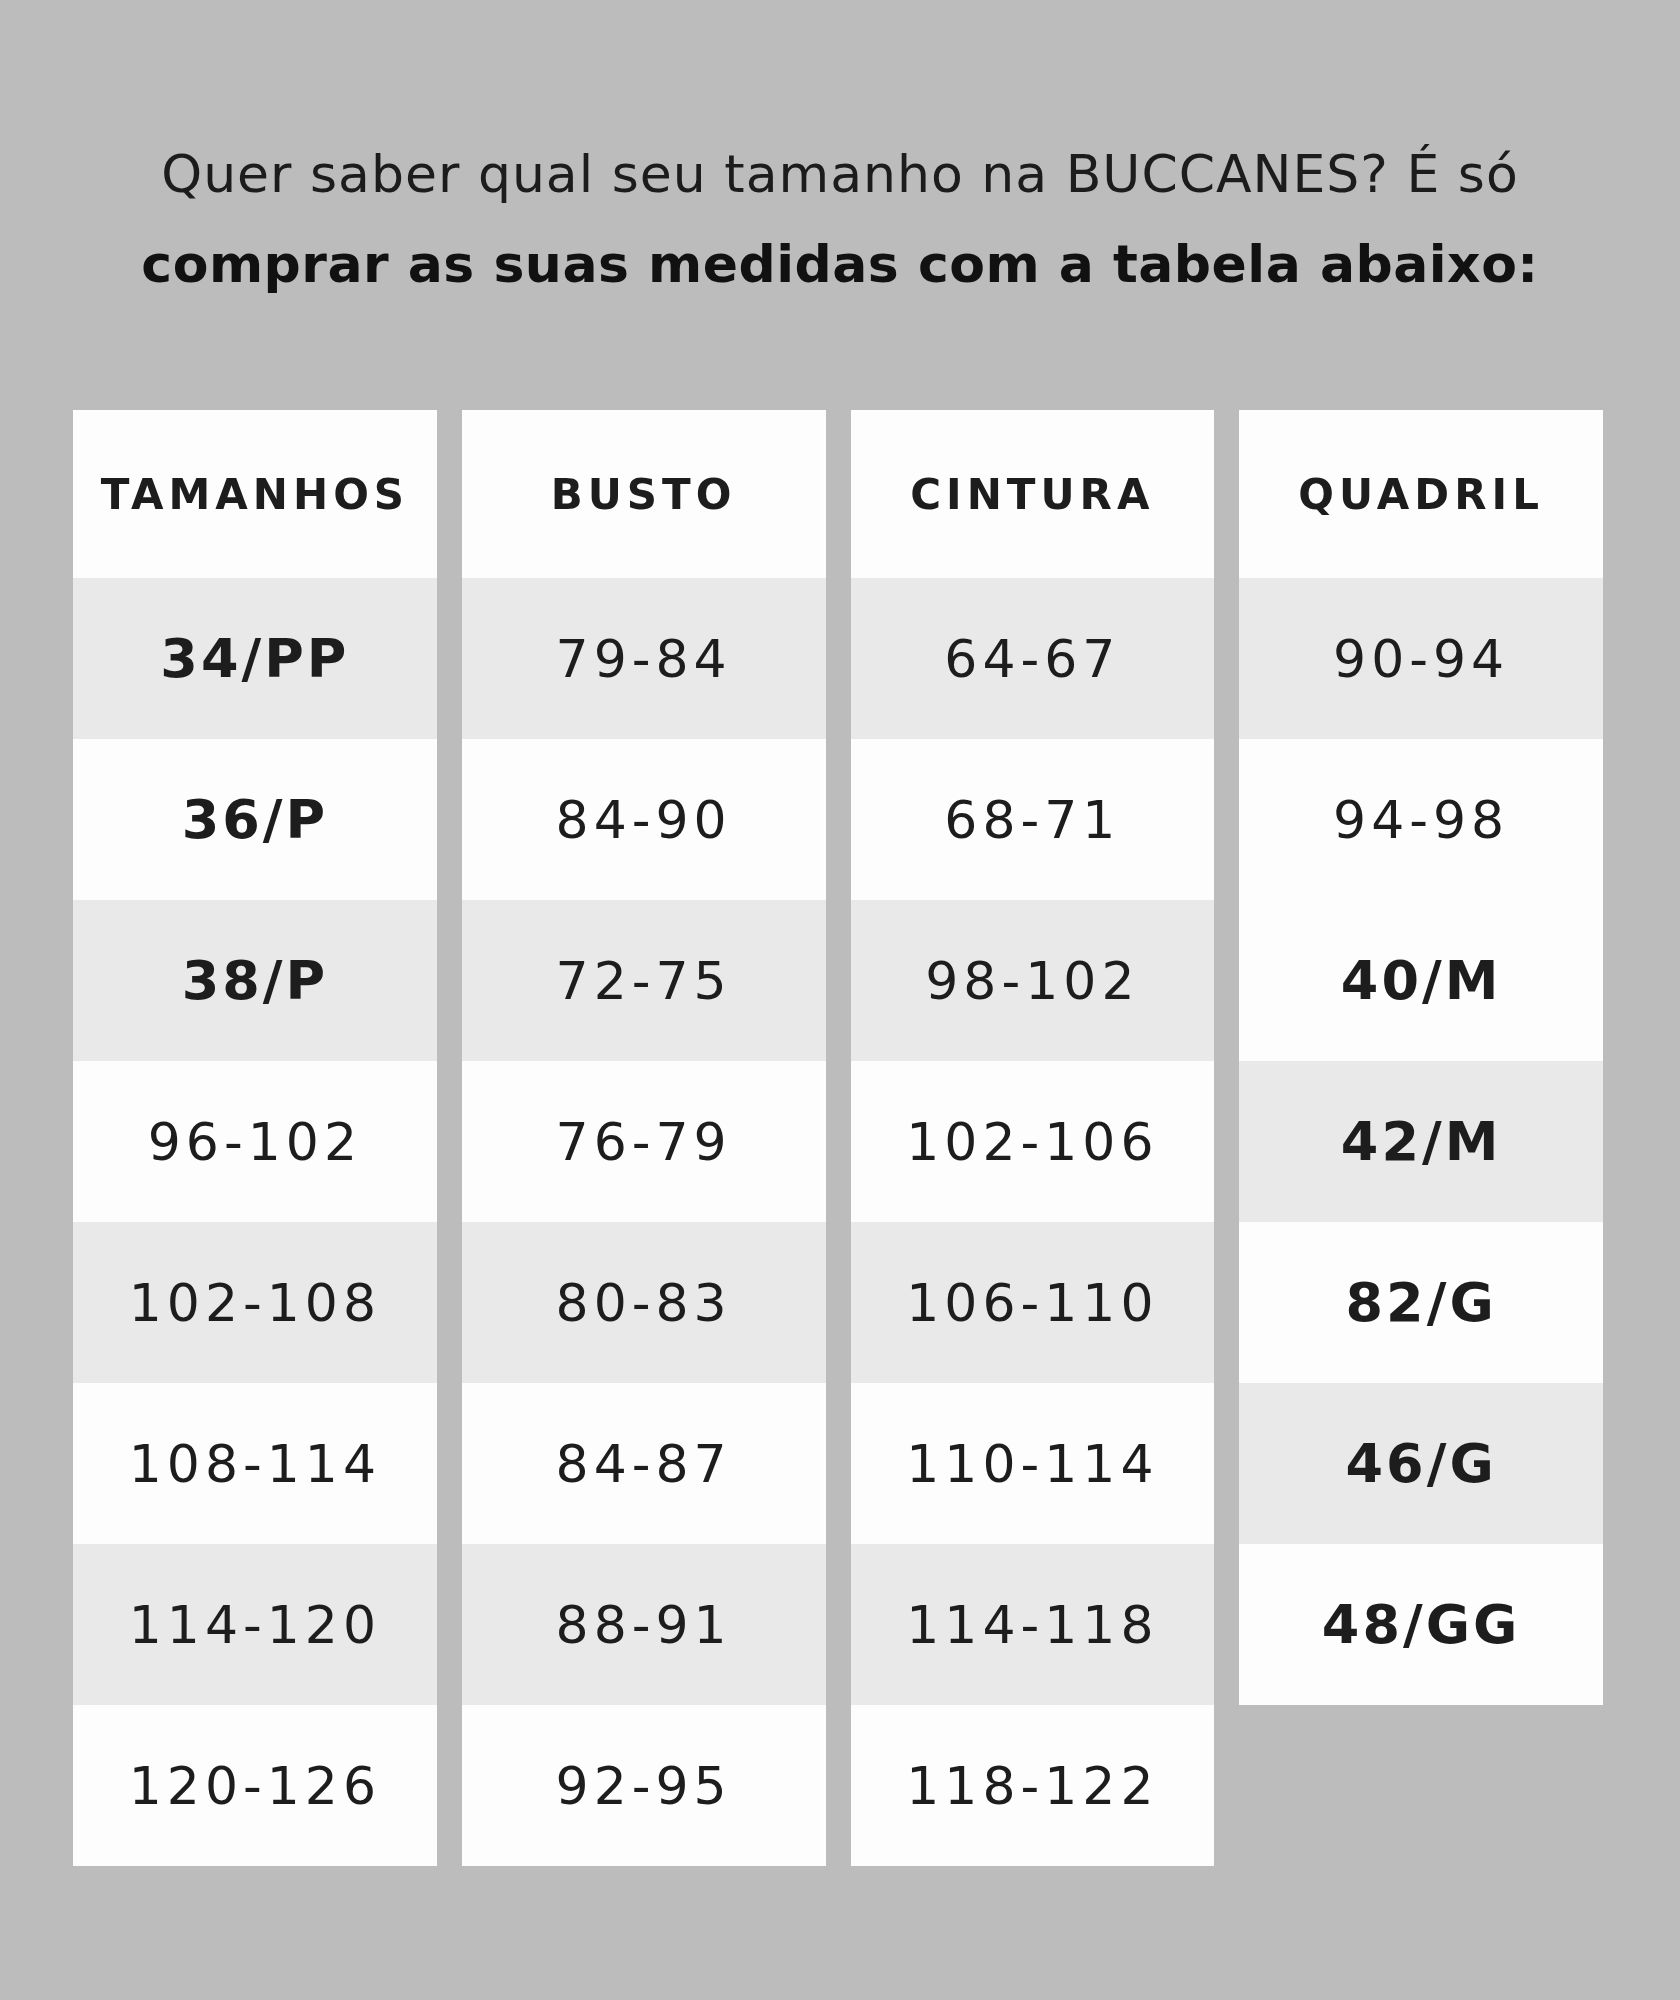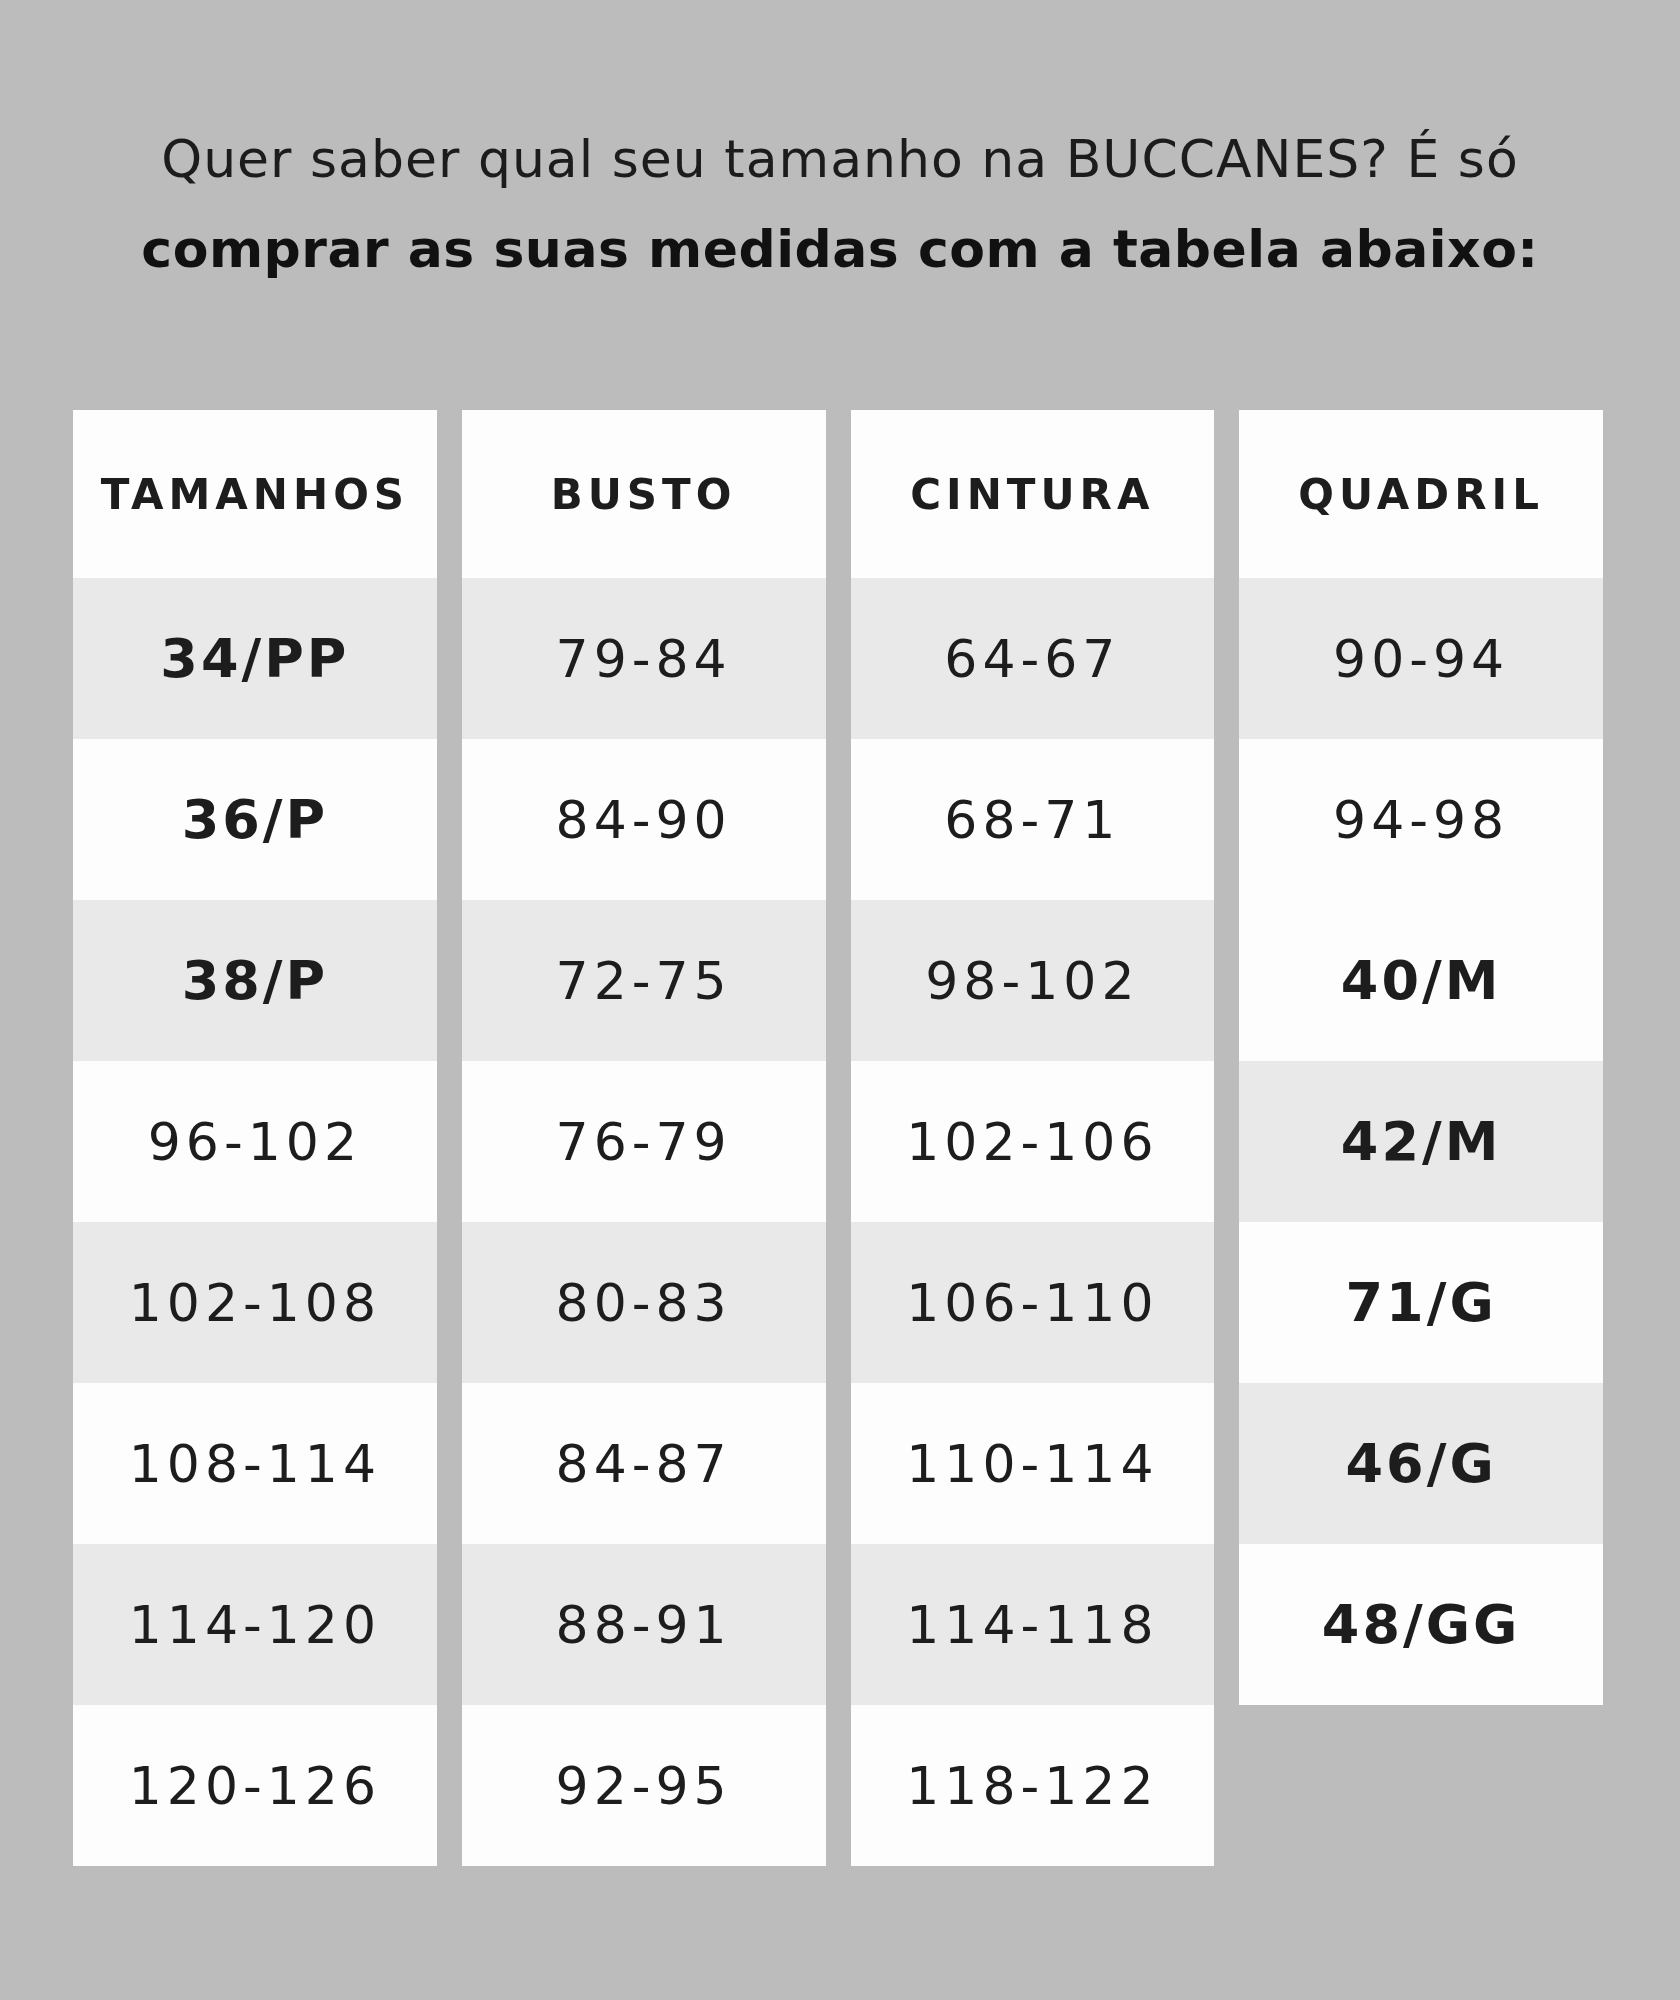--- a/index.html
+++ b/index.html
@@ -14,21 +14,21 @@
     position: relative;
     width: 1680px;
     height: 2000px;
     background: var(--bg);
     overflow: hidden;
     font-family: "DejaVu Sans", "Liberation Sans", sans-serif;
     color: var(--ink);
   }
   .title-block {
     position: absolute;
-    top: 127px;
+    top: 142px;
     left: 0;
     width: 100%;
     text-align: center;
   }
   .title-line1 {
     font-size: 52px;
     font-weight: 400;
     letter-spacing: 1px;
     color: #1c1c1c;
     line-height: 1.25;
@@ -112,21 +112,21 @@
     <div class="cell size-cell">40/M</div>
     <div class="cell value-cell">96-102</div>
     <div class="cell value-cell">76-79</div>
     <div class="cell value-cell">102-106</div>
 
     <div class="cell alt size-cell">42/M</div>
     <div class="cell alt value-cell">102-108</div>
     <div class="cell alt value-cell">80-83</div>
     <div class="cell alt value-cell">106-110</div>
 
-    <div class="cell size-cell">71/G</div>
+    <div class="cell size-cell">82/G</div>
     <div class="cell value-cell">108-114</div>
     <div class="cell value-cell">84-87</div>
     <div class="cell value-cell">110-114</div>
 
     <div class="cell alt size-cell">46/G</div>
     <div class="cell alt value-cell">114-120</div>
     <div class="cell alt value-cell">88-91</div>
     <div class="cell alt value-cell">114-118</div>
 
     <div class="cell size-cell">48/GG</div>

